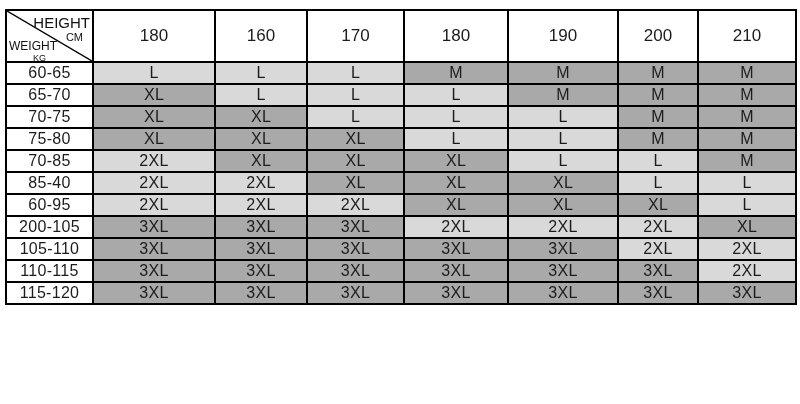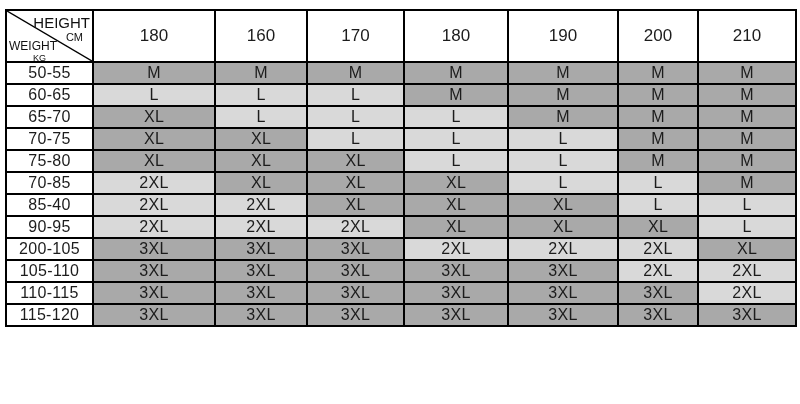--- a/index.html
+++ b/index.html
@@ -102,30 +102,20 @@
           <th>160</th>
           <th>170</th>
           <th>180</th>
           <th>190</th>
           <th>200</th>
           <th>210</th>
         </tr>
     </thead>
     <tbody id="table-body">
         <tr>
-          <th class="row-header">50-55</th>
-          <td class="size-cell" style="background: rgb(169, 169, 169); color: rgb(28, 28, 28);">M</td>
-          <td class="size-cell" style="background: rgb(169, 169, 169); color: rgb(28, 28, 28);">M</td>
-          <td class="size-cell" style="background: rgb(169, 169, 169); color: rgb(28, 28, 28);">M</td>
-          <td class="size-cell" style="background: rgb(169, 169, 169); color: rgb(28, 28, 28);">M</td>
-          <td class="size-cell" style="background: rgb(169, 169, 169); color: rgb(28, 28, 28);">M</td>
-          <td class="size-cell" style="background: rgb(169, 169, 169); color: rgb(28, 28, 28);">M</td>
-          <td class="size-cell" style="background: rgb(169, 169, 169); color: rgb(28, 28, 28);">M</td>
-        </tr>
-        <tr>
           <th class="row-header">60-65</th>
           <td class="size-cell" style="background: rgb(217, 217, 217); color: rgb(28, 28, 28);">L</td>
           <td class="size-cell" style="background: rgb(217, 217, 217); color: rgb(28, 28, 28);">L</td>
           <td class="size-cell" style="background: rgb(217, 217, 217); color: rgb(28, 28, 28);">L</td>
           <td class="size-cell" style="background: rgb(169, 169, 169); color: rgb(28, 28, 28);">M</td>
           <td class="size-cell" style="background: rgb(169, 169, 169); color: rgb(28, 28, 28);">M</td>
           <td class="size-cell" style="background: rgb(169, 169, 169); color: rgb(28, 28, 28);">M</td>
           <td class="size-cell" style="background: rgb(169, 169, 169); color: rgb(28, 28, 28);">M</td>
         </tr>
         <tr>
@@ -172,21 +162,21 @@
           <th class="row-header">85-40</th>
           <td class="size-cell" style="background: rgb(217, 217, 217); color: rgb(28, 28, 28);">2XL</td>
           <td class="size-cell" style="background: rgb(217, 217, 217); color: rgb(28, 28, 28);">2XL</td>
           <td class="size-cell" style="background: rgb(169, 169, 169); color: rgb(28, 28, 28);">XL</td>
           <td class="size-cell" style="background: rgb(169, 169, 169); color: rgb(28, 28, 28);">XL</td>
           <td class="size-cell" style="background: rgb(169, 169, 169); color: rgb(28, 28, 28);">XL</td>
           <td class="size-cell" style="background: rgb(217, 217, 217); color: rgb(28, 28, 28);">L</td>
           <td class="size-cell" style="background: rgb(217, 217, 217); color: rgb(28, 28, 28);">L</td>
         </tr>
         <tr>
-          <th class="row-header">90-95</th>
+          <th class="row-header">60-95</th>
           <td class="size-cell" style="background: rgb(217, 217, 217); color: rgb(28, 28, 28);">2XL</td>
           <td class="size-cell" style="background: rgb(217, 217, 217); color: rgb(28, 28, 28);">2XL</td>
           <td class="size-cell" style="background: rgb(217, 217, 217); color: rgb(28, 28, 28);">2XL</td>
           <td class="size-cell" style="background: rgb(169, 169, 169); color: rgb(28, 28, 28);">XL</td>
           <td class="size-cell" style="background: rgb(169, 169, 169); color: rgb(28, 28, 28);">XL</td>
           <td class="size-cell" style="background: rgb(169, 169, 169); color: rgb(28, 28, 28);">XL</td>
           <td class="size-cell" style="background: rgb(217, 217, 217); color: rgb(28, 28, 28);">L</td>
         </tr>
         <tr>
           <th class="row-header">200-105</th>

